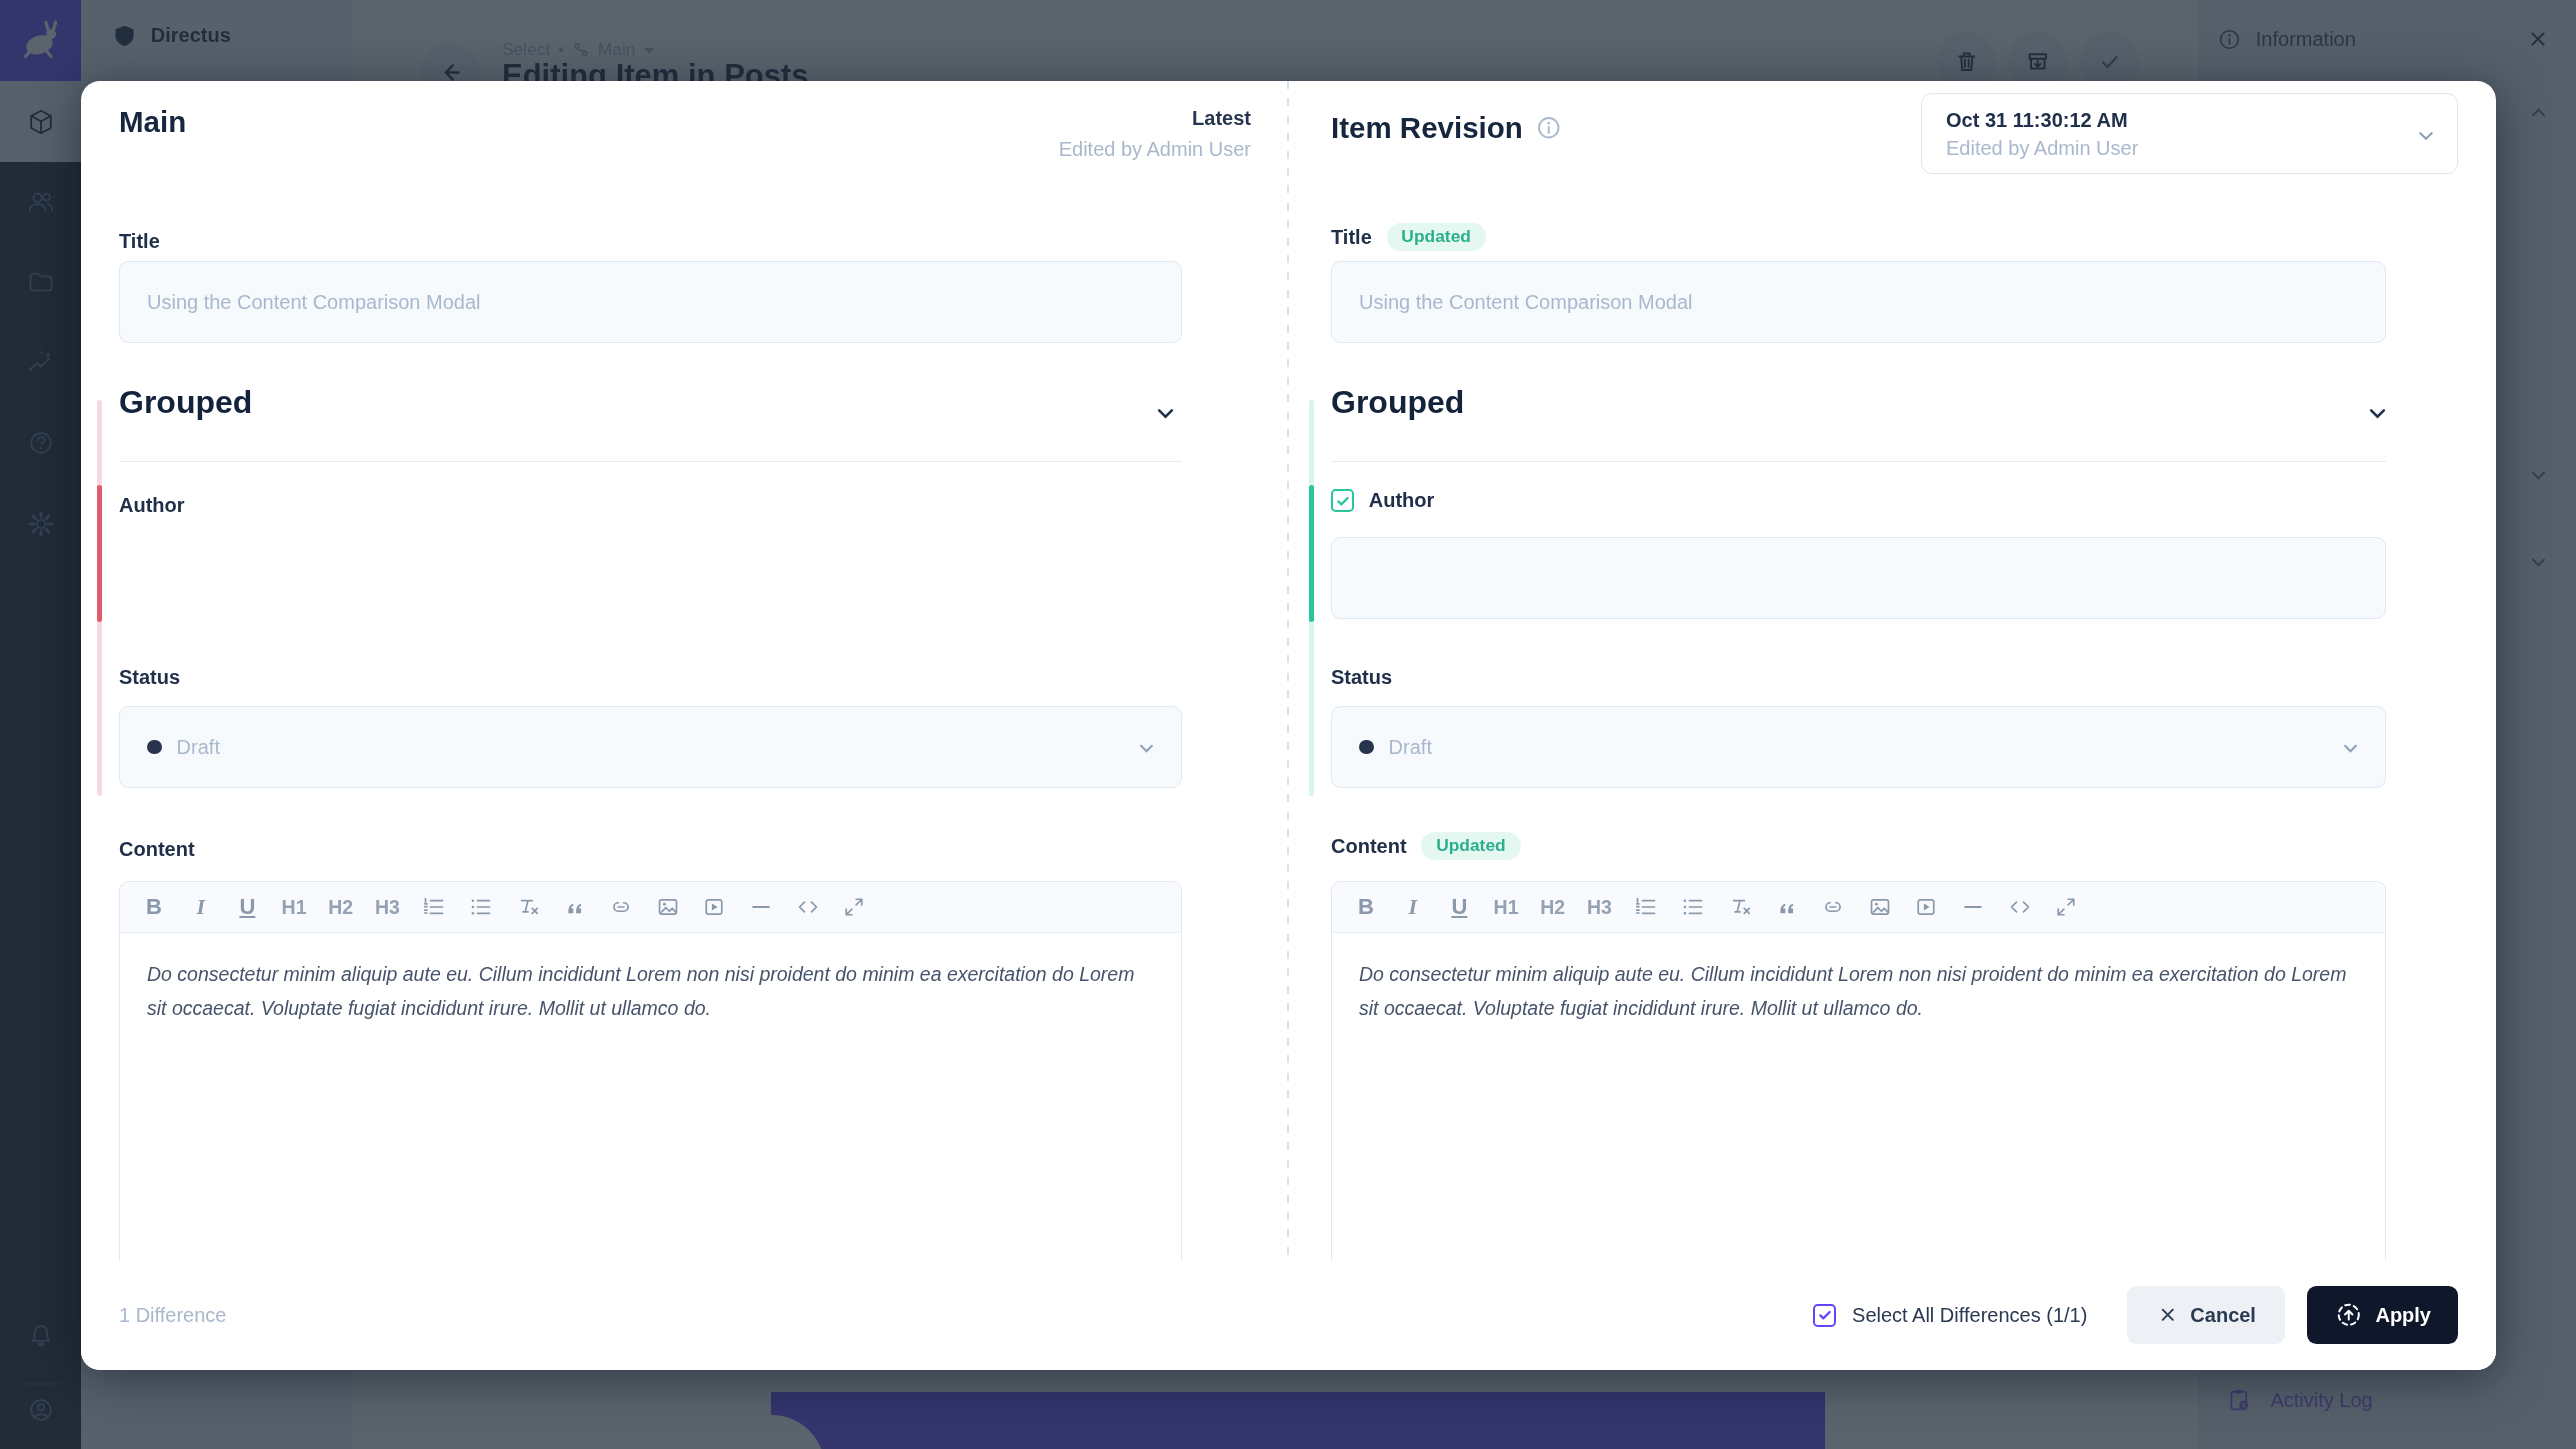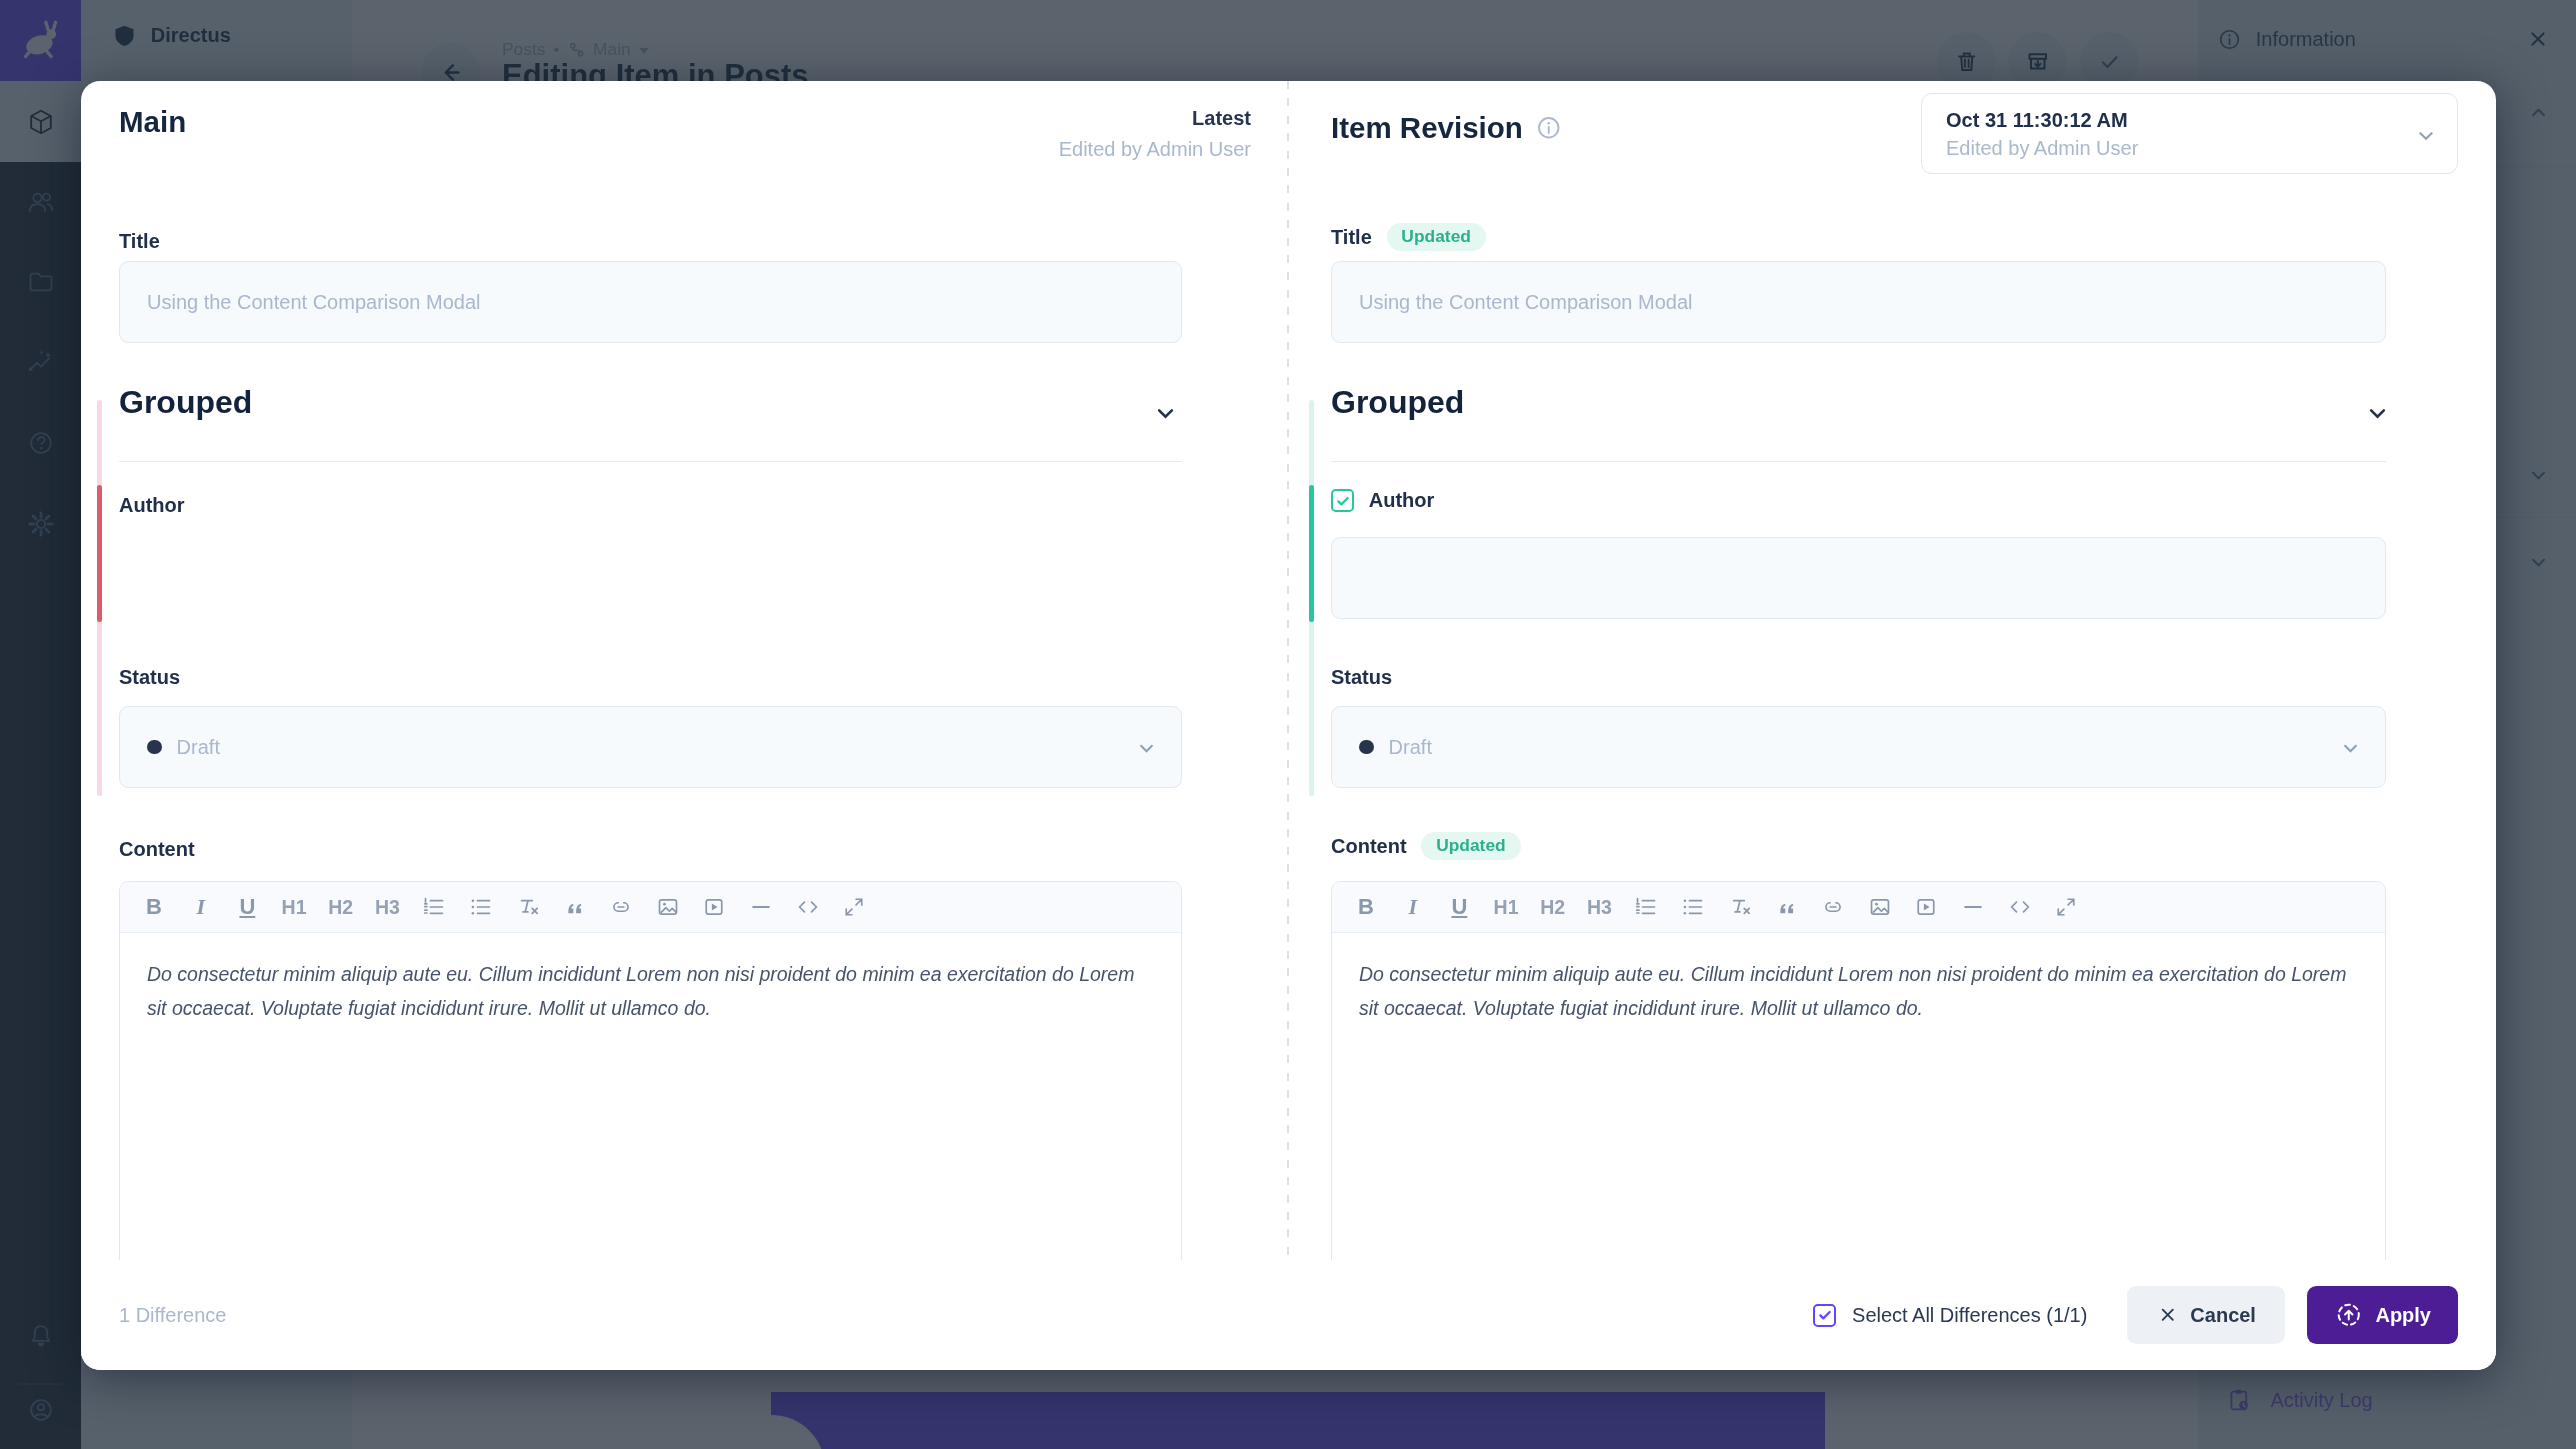--- a/index.html
+++ b/index.html
@@ -80,21 +80,21 @@
   .tb-u{font-size:22px;font-weight:700;text-decoration:underline;}
   .tb-h{font-size:19.5px;font-weight:700;color:#96A2B4;}
   .editor-text{padding:24px 27px;font-size:19.5px;line-height:34px;color:#46536A;font-style:italic;}
 
   .footer{position:absolute;left:0;right:0;bottom:0;height:110px;background:#fff;display:flex;align-items:center;padding:0 38px;z-index:20;}
   .diff-count{font-size:20px;color:#A9B8CC;}
   .select-all{margin-left:auto;display:flex;align-items:center;gap:16px;padding-left:32px;}
   .select-all-label{font-size:20px;color:#2A3950;}
   .btn{height:58px;border-radius:9.4px;display:flex;align-items:center;justify-content:center;gap:12px;font-size:20px;font-weight:700;}
   .btn-cancel{margin-left:40px;padding:0 29.5px;background:#EDF0F4;color:#2B3A52;}
-  .btn-apply{margin-left:21.5px;padding:0 27px;background:#4c1d95;color:#ffffff;}
+  .btn-apply{margin-left:21.5px;padding:0 27px;background:#0f172a;color:#ffffff;}
 </style>
 </head>
 <body>
 
 <div class="stage">
 
   <div>
     <aside class="modulebar">
       <div class="logo-tile">
         <svg width="43" height="43" viewBox="0 0 40 40">
@@ -175,21 +175,21 @@
       <div class="purple-block"></div>
       <div class="purple-cut"></div>
     </main>
 
     <div class="circle-btn" style="left:421px;top:43px;">
       <svg width="27" height="27" viewBox="0 0 34 34" fill="none" stroke="currentColor" stroke-width="3" stroke-linecap="round" stroke-linejoin="round">
         <path d="M20 8l-9 9 9 9M11 17h16"></path>
       </svg>
     </div>
     <div class="breadcrumb">
-      <span>Posts</span>
+      <span>Select</span>
       <span>•</span>
       <svg width="17.4" height="17.4" viewBox="0 0 22 22" fill="none" stroke="currentColor" stroke-width="2.2" stroke-linecap="round">
         <circle cx="6" cy="6" r="2.6"></circle>
           <circle cx="16" cy="16" r="2.6"></circle>
           <path d="M6 9c0 5 10 2 10 4"></path>
       </svg>
       <span>Main</span>
       <span class="bc-caret"></span>
     </div>
     <div class="bg-title">Editing Item in Posts</div>

